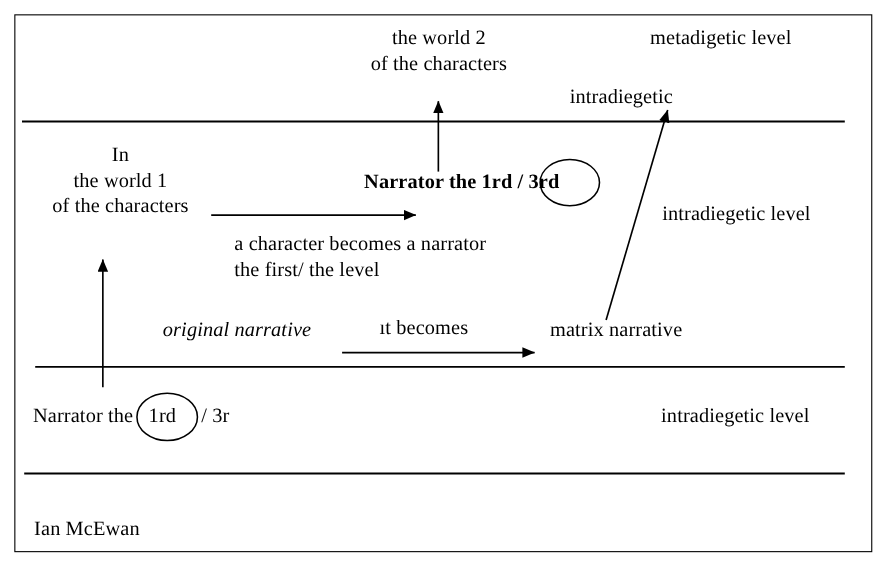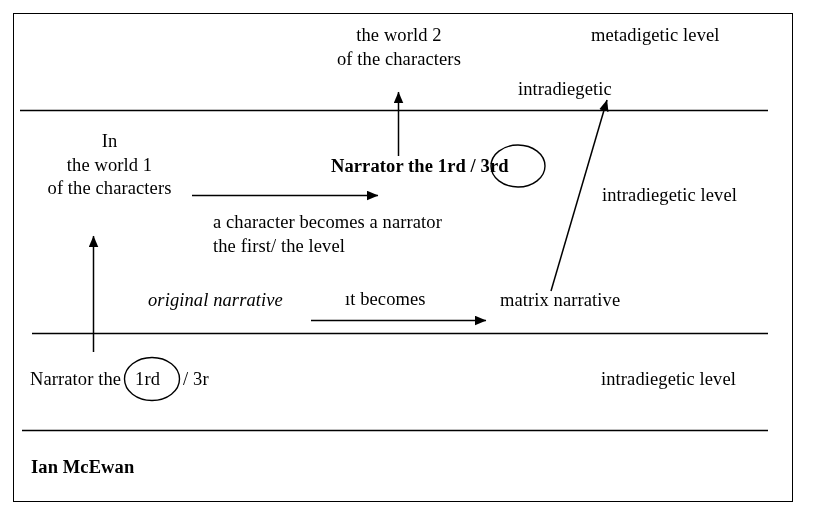--- a/index.html
+++ b/index.html
@@ -48,21 +48,21 @@
   .t-hypo        { left: 518px; top: 78px; }
   .t-worldblock  { left: 28px;  top: 130px; text-align: center; width: 163px; }
   .t-narr13      { left: 331px; top: 155px; font-weight: bold; }
   .t-intra       { left: 602px; top: 184px; }
   .t-becomes     { left: 213px; top: 211px; text-align: left; width: 283px; }
   .t-orig        { left: 148px; top: 289px; font-style: italic; }
   .t-itbecomes   { left: 345px; top: 288px; }
   .t-matrix      { left: 500px; top: 289px; }
   .t-narrbottom  { left: 30px;  top: 368px; }
   .t-extra       { left: 601px; top: 368px; }
-  .t-author      { left: 31px;  top: 456px; font-weight: bold; }
+  .t-author      { left: 31px;  top: 470px; }
 </style>
 </head>
 <body>
 
 <div id="stage">
 
   <div id="frame"></div>
 
   <svg id="art" viewBox="0 0 813 517">
     <defs>

